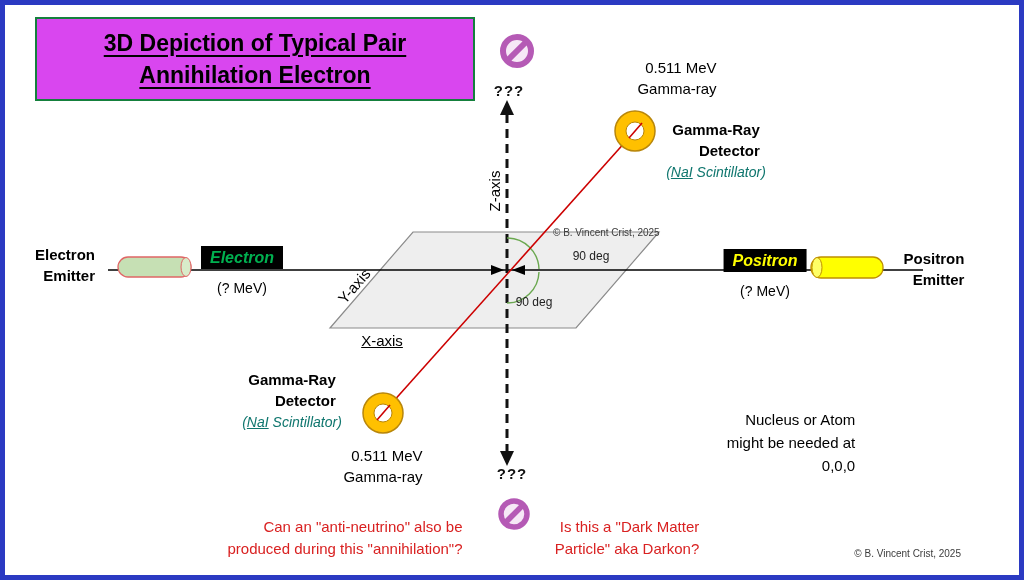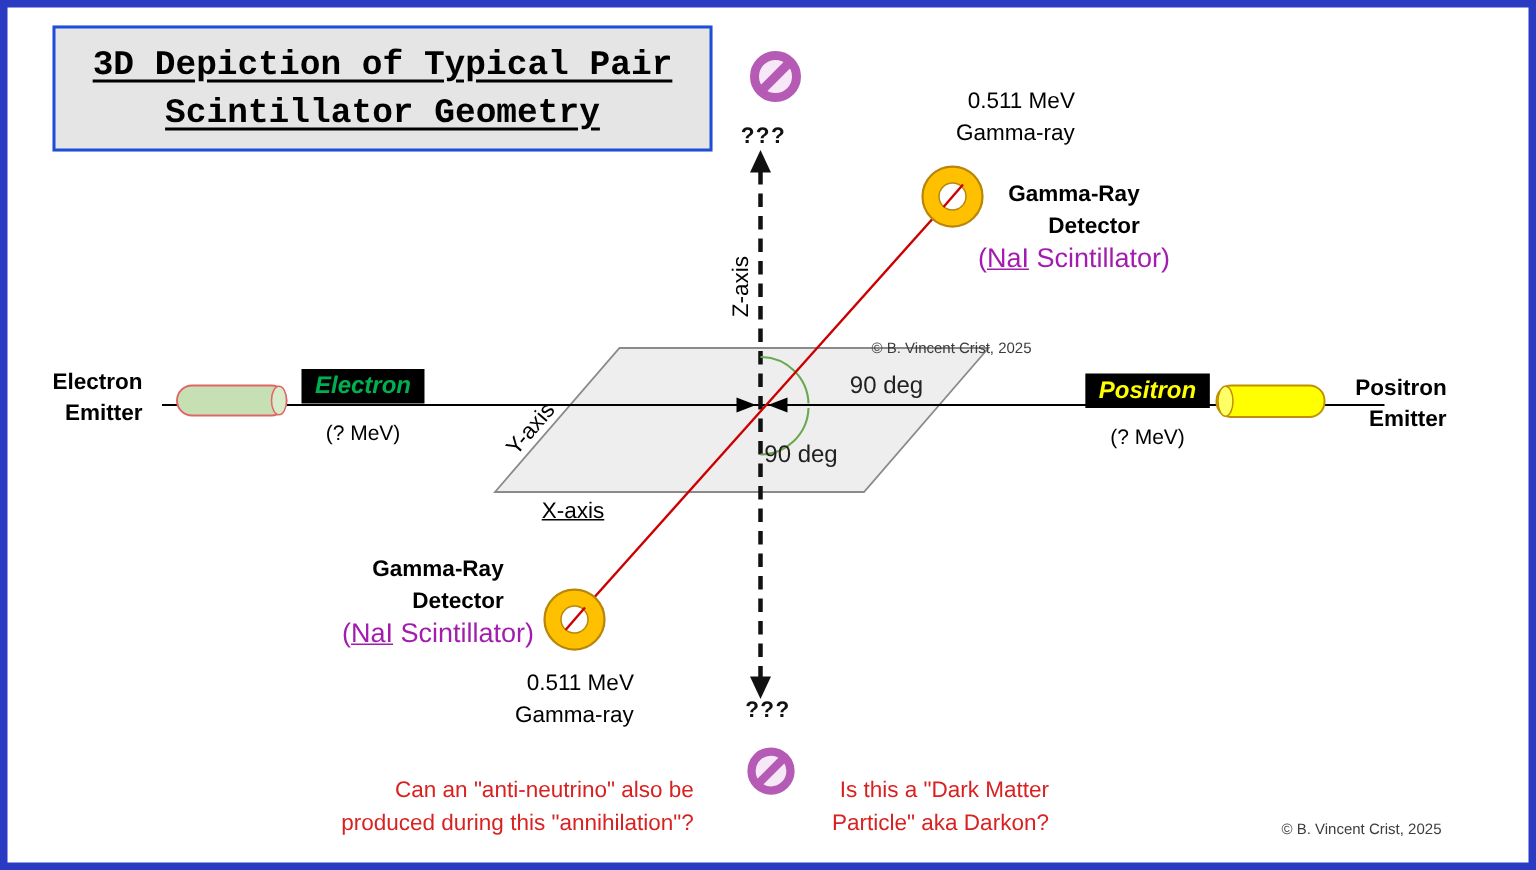--- a/index.html
+++ b/index.html
@@ -3,32 +3,32 @@
 <meta charset="utf-8">
 <style>
   html,body{margin:0;padding:0;background:#ffffff;font-family:"Liberation Sans",sans-serif;}
   #frame{position:relative;width:1024px;height:580px;box-sizing:border-box;
          border:5px solid #2b3ac2;background:#ffffff;overflow:hidden;}
   .abs{position:absolute;}
   .ctr{transform:translateX(-50%);text-align:right;}
   .nowrap{white-space:nowrap;}
   .lbl{font-size:15px;color:#000;line-height:21px;}
   .bold{font-weight:700;}
-  .small{font-size:18px;line-height:16px;color:#a21caf;}
-  .tiny{font-size:10px;color:#3c3c3c;margin-left:28px;}
-  .deg{font-size:16px;color:#222;}
+  .small{font-size:14px;line-height:16px;color:#0f766e;font-style:italic;}
+  .tiny{font-size:10px;color:#3c3c3c;}
+  .deg{font-size:12px;color:#222;}
   .red{color:#d92121;}
   .qmark{font-weight:700;font-size:15px;letter-spacing:1px;color:#111;}
   .chip{background:#000;padding:2px 9px;font-style:italic;font-weight:700;font-size:16px;
         display:inline-block;line-height:19px;}
   .chip-electron{color:#00b050;}
   .chip-positron{color:#ffff00;}
-  .title-box{left:30px;top:12px;width:436px;height:80px;background:#e5e5e5;
-             border:2px solid #1d4ed8;display:flex;flex-direction:column;
-             align-items:center;justify-content:center;font-family:Liberation Mono, monospace;}
+  .title-box{left:30px;top:12px;width:436px;height:80px;background:#d946ef;
+             border:2px solid #15803d;display:flex;flex-direction:column;
+             align-items:center;justify-content:center;}
   .title-line{font-size:23px;font-weight:700;color:#000;text-decoration:underline;
               text-underline-offset:4px;line-height:32px;}
   .underline{text-decoration:underline;}
   svg{position:absolute;left:0;top:0;pointer-events:none;}
 </style>
 </head>
 <body>
 
 <div id="frame">
 
@@ -72,21 +72,21 @@
       <line x1="502.5" y1="55.5" x2="521.5" y2="36.5" stroke="#b55ab5" stroke-width="6"></line>
     </g>
     <g>
       <circle cx="509" cy="509" r="13" fill="#f6e8f6" stroke="#b55ab5" stroke-width="5.5"></circle>
       <line x1="500.5" y1="517.5" x2="517.5" y2="500.5" stroke="#b55ab5" stroke-width="5.5"></line>
     </g>
   </svg>
 
   <div class="abs title-box">
     <div class="title-line">3D Depiction of Typical Pair</div>
-    <div class="title-line">Scintillator Geometry</div>
+    <div class="title-line">Annihilation Electron</div>
   </div>
 
   <div class="abs ctr qmark" style="left:504px;top:77px;">???</div>
 
   <div class="abs lbl nowrap" style="left:489px;top:186px;transform:translate(-50%,-50%) rotate(-90deg);">Z-axis</div>
   <div class="abs lbl nowrap" style="left:349px;top:281px;transform:translate(-50%,-50%) rotate(-49deg);">Y-axis</div>
   <div class="abs ctr lbl nowrap" style="left:377px;top:325px;text-decoration:underline;">X-axis</div>
 
   <div class="abs ctr" style="left:60px;top:239px;">
     <div class="lbl bold nowrap">Electron</div>
@@ -126,20 +126,25 @@
     <div class="lbl nowrap">Gamma-ray</div>
   </div>
 
   <div class="abs ctr deg nowrap" style="left:586px;top:244px;">90 deg</div>
   <div class="abs ctr deg nowrap" style="left:529px;top:290px;">90 deg</div>
 
   <div class="abs tiny nowrap" style="left:548px;top:222px;">© B. Vincent Crist, 2025</div>
 
   <div class="abs ctr qmark" style="left:507px;top:460px;">???</div>
 
+  <div class="abs ctr" style="left:786px;top:403px;">
+    <div class="lbl nowrap" style="line-height:23px;">Nucleus or Atom</div>
+    <div class="lbl nowrap" style="line-height:23px;">might be needed at</div>
+    <div class="lbl nowrap" style="line-height:23px;">0,0,0</div>
+  </div>
 
   <div class="abs ctr" style="left:340px;top:511px;">
     <div class="lbl red nowrap" style="line-height:22px;">Can an "anti-neutrino" also be</div>
     <div class="lbl red nowrap" style="line-height:22px;">produced during this "annihilation"?</div>
   </div>
   <div class="abs ctr" style="left:622px;top:511px;">
     <div class="lbl red nowrap" style="line-height:22px;">Is this a "Dark Matter</div>
     <div class="lbl red nowrap" style="line-height:22px;">Particle" aka Darkon?</div>
   </div>
 

